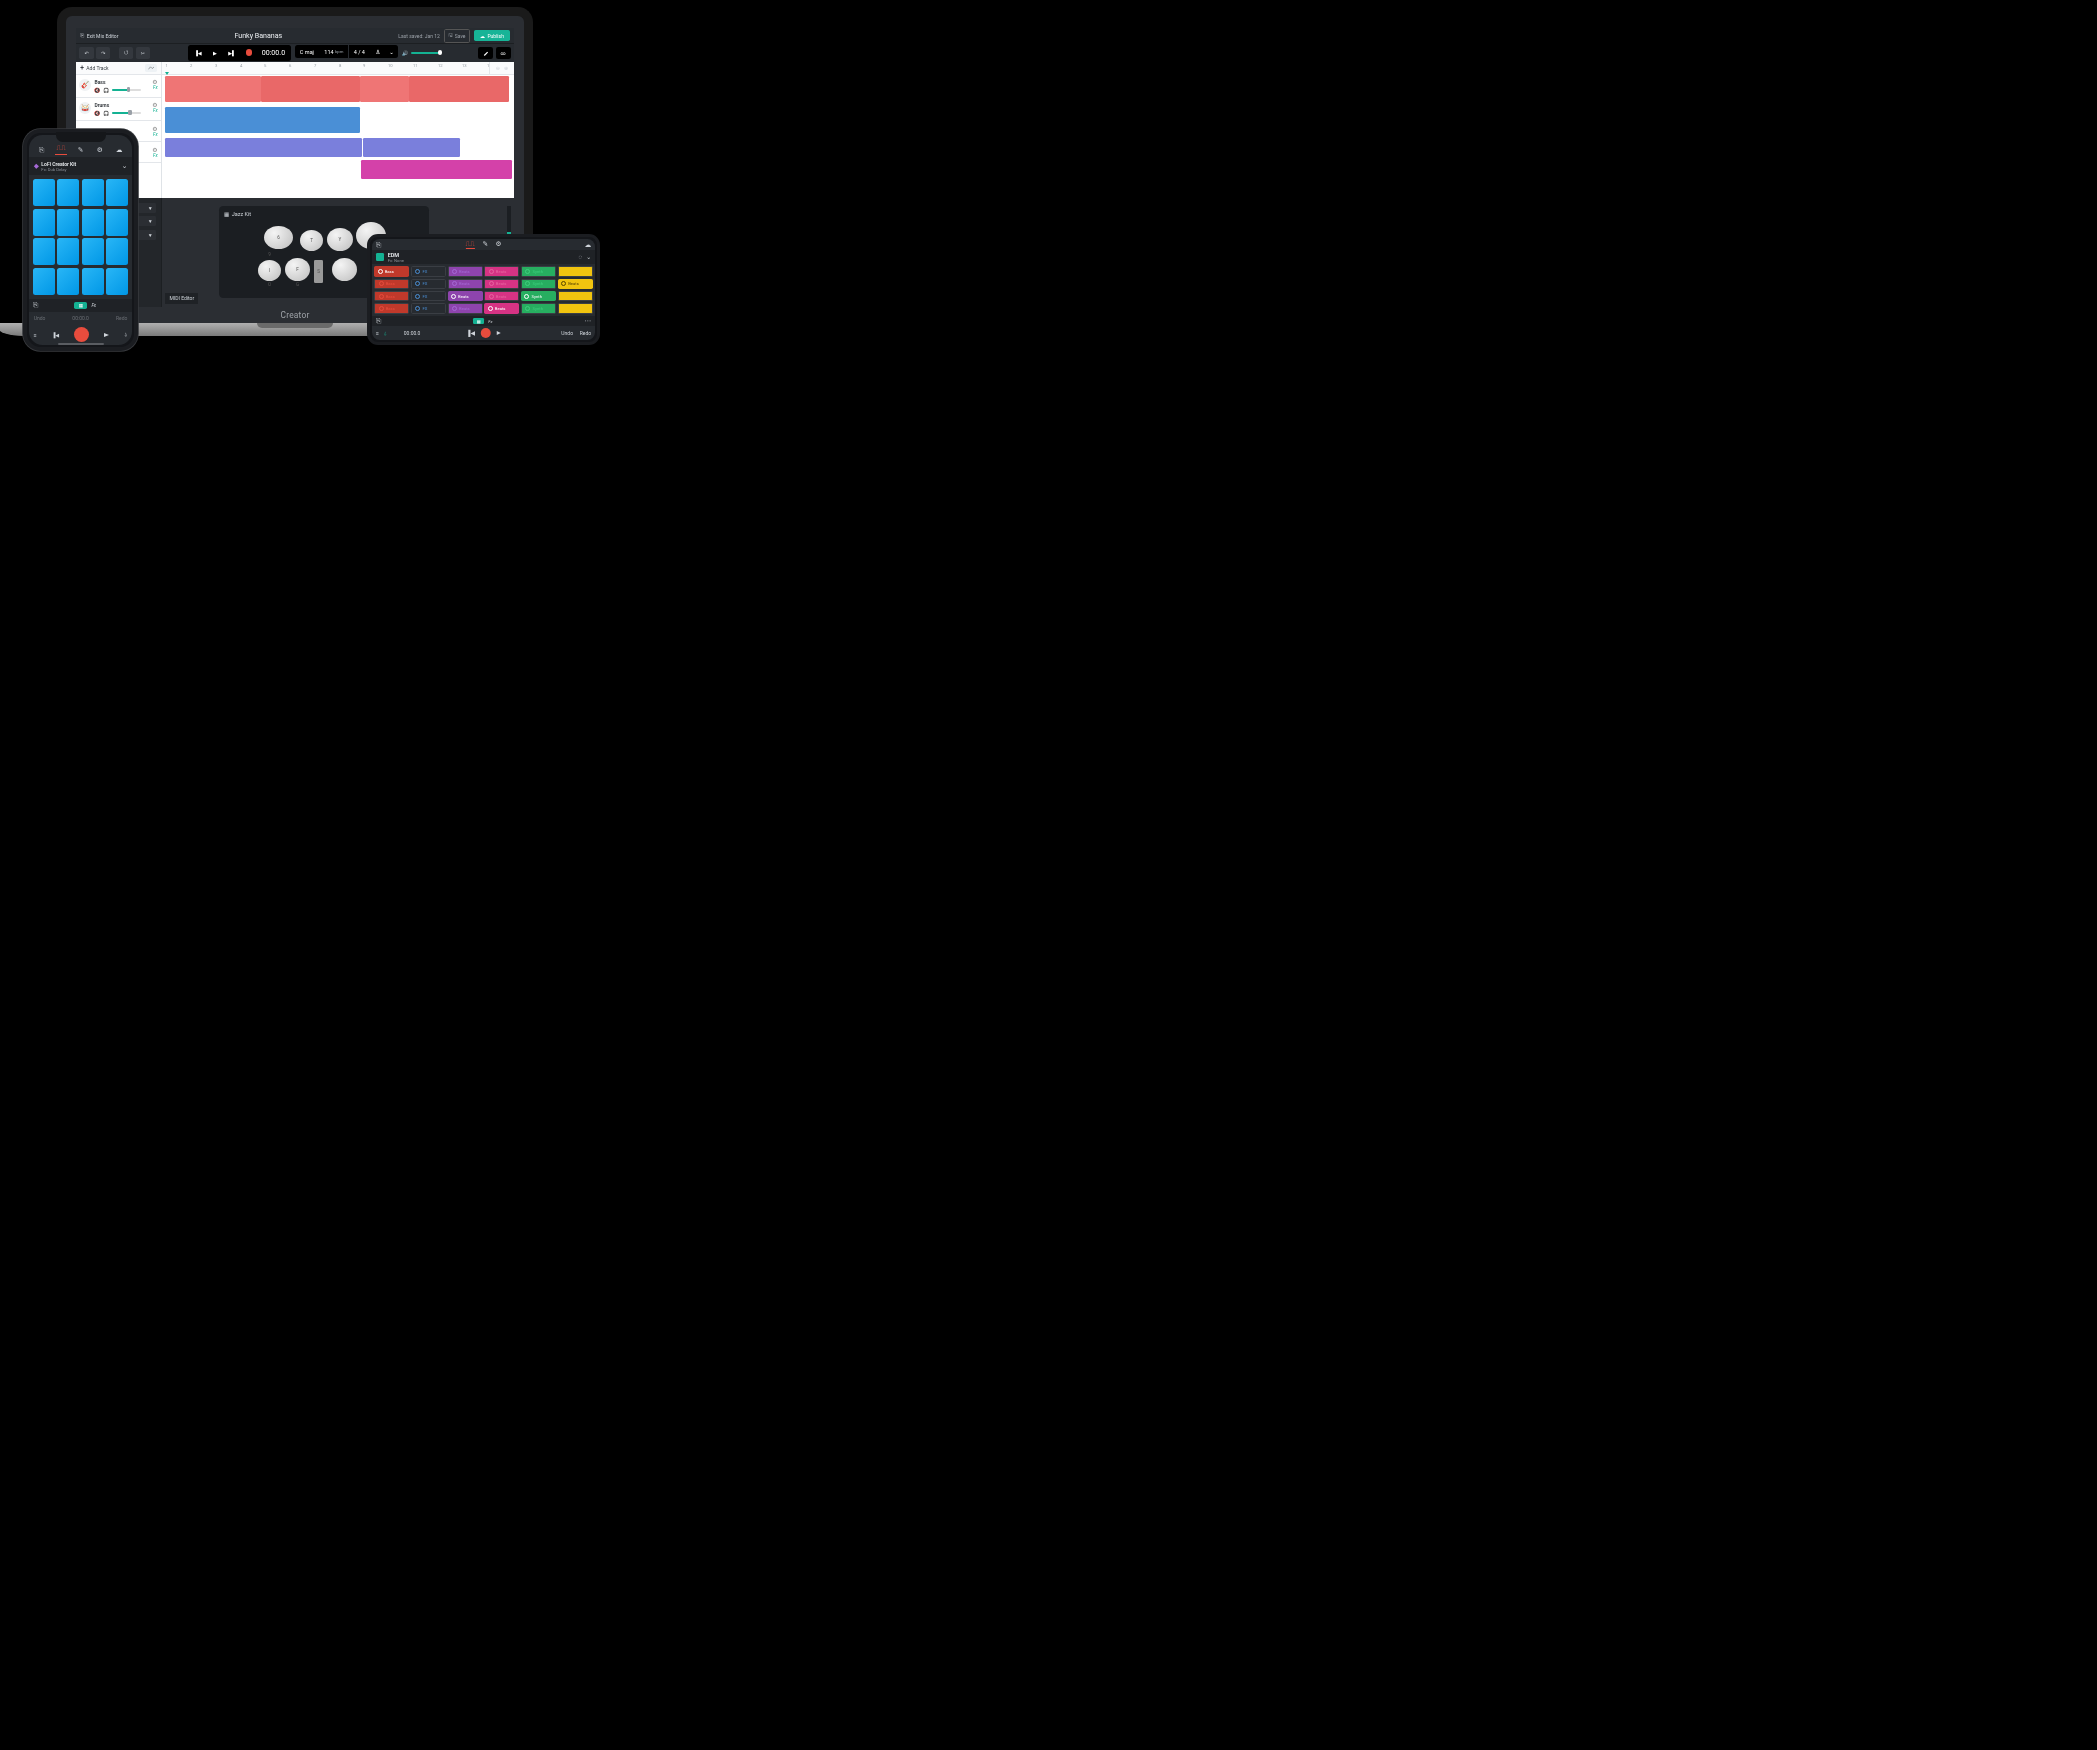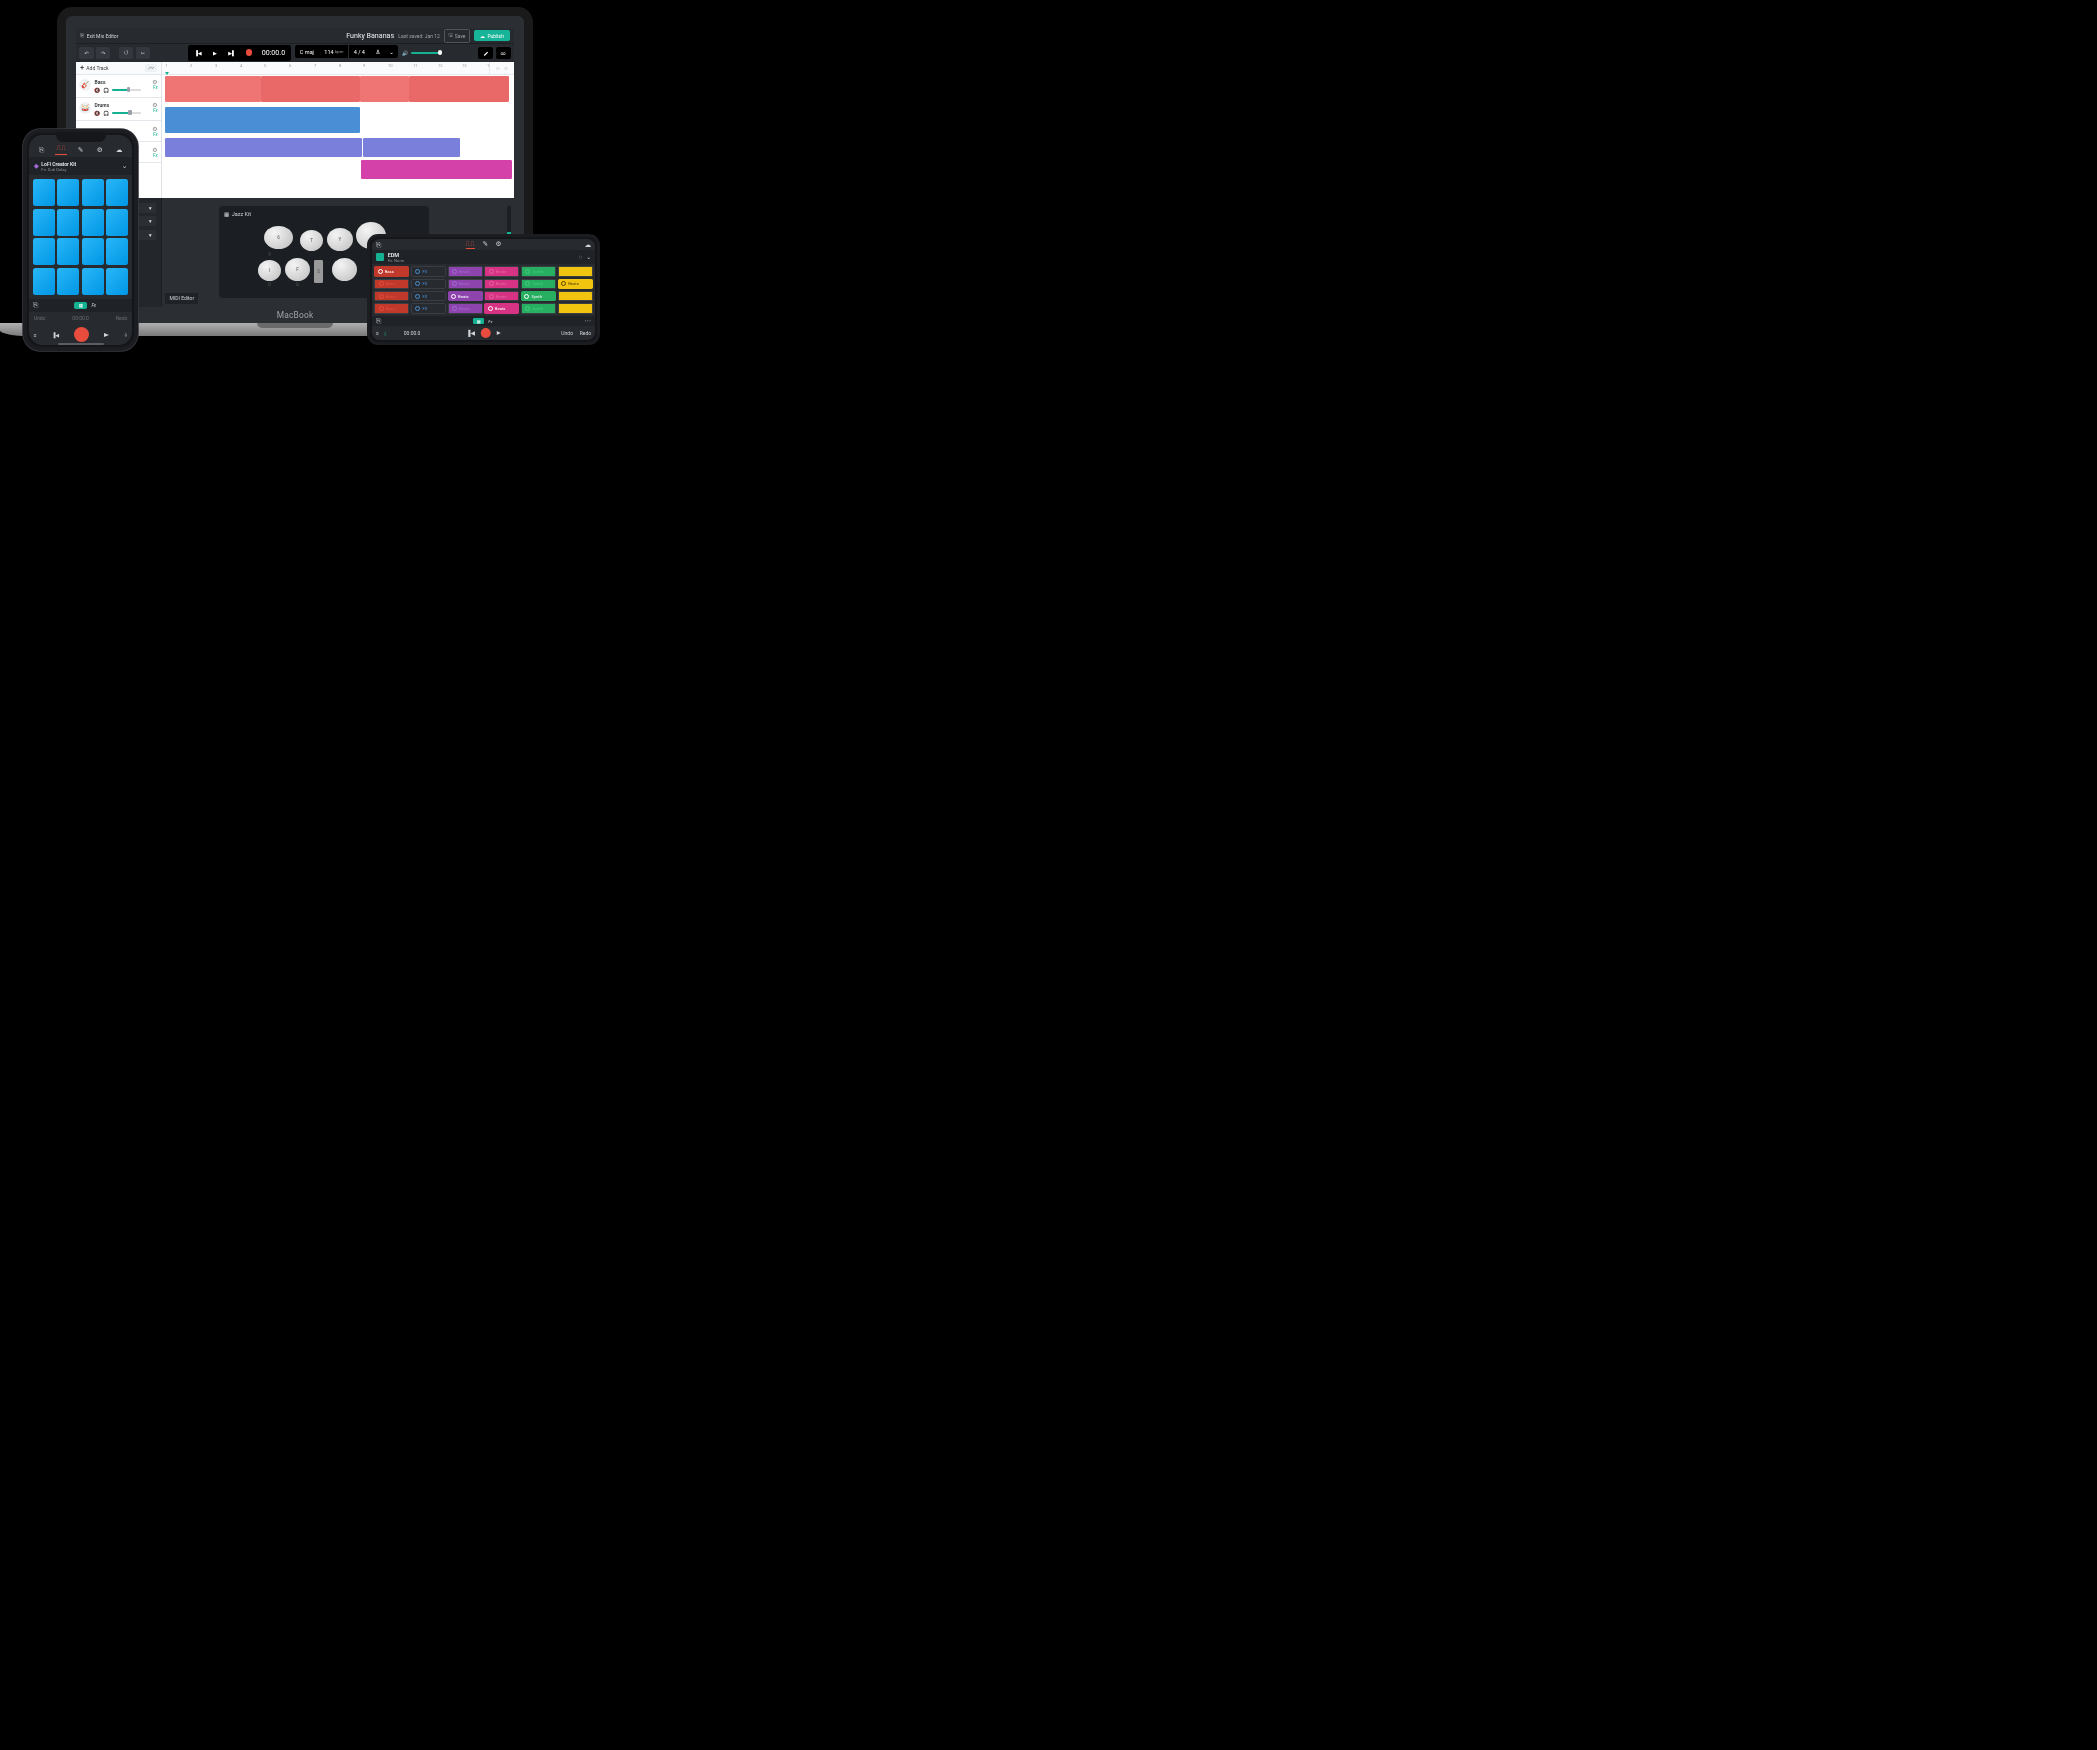--- a/index.html
+++ b/index.html
@@ -6,21 +6,21 @@
 body{background:#000;width:629px;height:355px;position:relative;overflow:hidden}
 
 #laptop{position:absolute;left:57px;top:7.1px;width:476px;height:317px;}
 #laptop .bezel{position:absolute;inset:0;border:9.2px solid #1a1a1a;border-bottom:none;border-radius:15px 15px 0 0;background:#2b2e33}
 #laptop .base{position:absolute;left:-59px;bottom:-11.7px;width:594px;height:12.6px;background:linear-gradient(#b0b0b0,#7a7a7a);border-radius:0 0 25px 25px/0 0 8.4px 8.4px}
 #laptop .base .notch{position:absolute;left:50%;top:0;transform:translateX(-50%);width:76px;height:5px;background:#6a6a6a;border-radius:0 0 5.9px 5.9px}
 #laptop .brand{position:absolute;left:50%;bottom:4.2px;transform:translateX(-50%);color:#9fa3a8;font-size:8.4px;letter-spacing:0.2px}
 #screen{position:absolute;left:19px;top:21px;right:19px;bottom:17px;display:flex;flex-direction:column;color:#cfd4da;font-size:5px}
 .topbar{height:15px;background:#272b30;display:flex;align-items:center;padding:0 4.2px;gap:4.2px}
 .topbar .exit{display:flex;align-items:center;gap:2.5px;cursor:pointer}
-.topbar .title{flex:1;text-align:right;color:#eaedf0;font-size:7.1px}
+.topbar .title{flex:1;text-align:center;color:#eaedf0;font-size:7.1px}
 .topbar .pub{background:#17b497;color:#fff;padding:2.5px 5.9px;border-radius:1.7px;display:flex;align-items:center;gap:2.5px}
 .lastsaved{color:#9aa0a7;font-size:5px}
 .savebtn{border:0.4px solid #555;padding:2.1px 3.4px;border-radius:1.7px;display:flex;align-items:center;gap:2.1px;color:#9aa0a7}
 .transport{height:18.5px;background:#272b30;display:flex;align-items:center;padding:0 3.4px;gap:2.5px;border-top:0.4px solid #1c1f22}
 .darkbtn{width:14.3px;height:12.6px;background:#34383e;border-radius:1.7px;display:flex;align-items:center;justify-content:center;color:#cfd4da}
 .blackgrp{background:#000;border-radius:2.5px;display:flex;align-items:center;gap:0;padding:1.3px}
 .blackbtn{width:17px;height:13.4px;display:flex;align-items:center;justify-content:center;color:#fff}
 .recdot{width:6.7px;height:6.7px;background:#e84c3d;border-radius:50%}
 .timecode{color:#fff;font-size:7.1px;padding:0 4.2px;font-variant-numeric:tabular-nums}
 .chipgrp{display:flex;gap:0.4px}
@@ -339,21 +339,21 @@
           </div>
         </div>
         <div class="mtr">
             <div class="bar" style="height:70%"></div>
           </div>
         <div class="midilbl">MIDI Editor</div>
       </div>
     </div>
 
   </div>
-  <div class="brand">MacBook</div>
+  <div class="brand">Creator</div>
   <div class="base">
       <div class="notch"></div>
     </div>
 </div>
 
 <div id="iphone">
   <div class="notch"></div>
   <div class="pscreen">
     <div class="ptop">
       <div class="ico">⎘</div>

